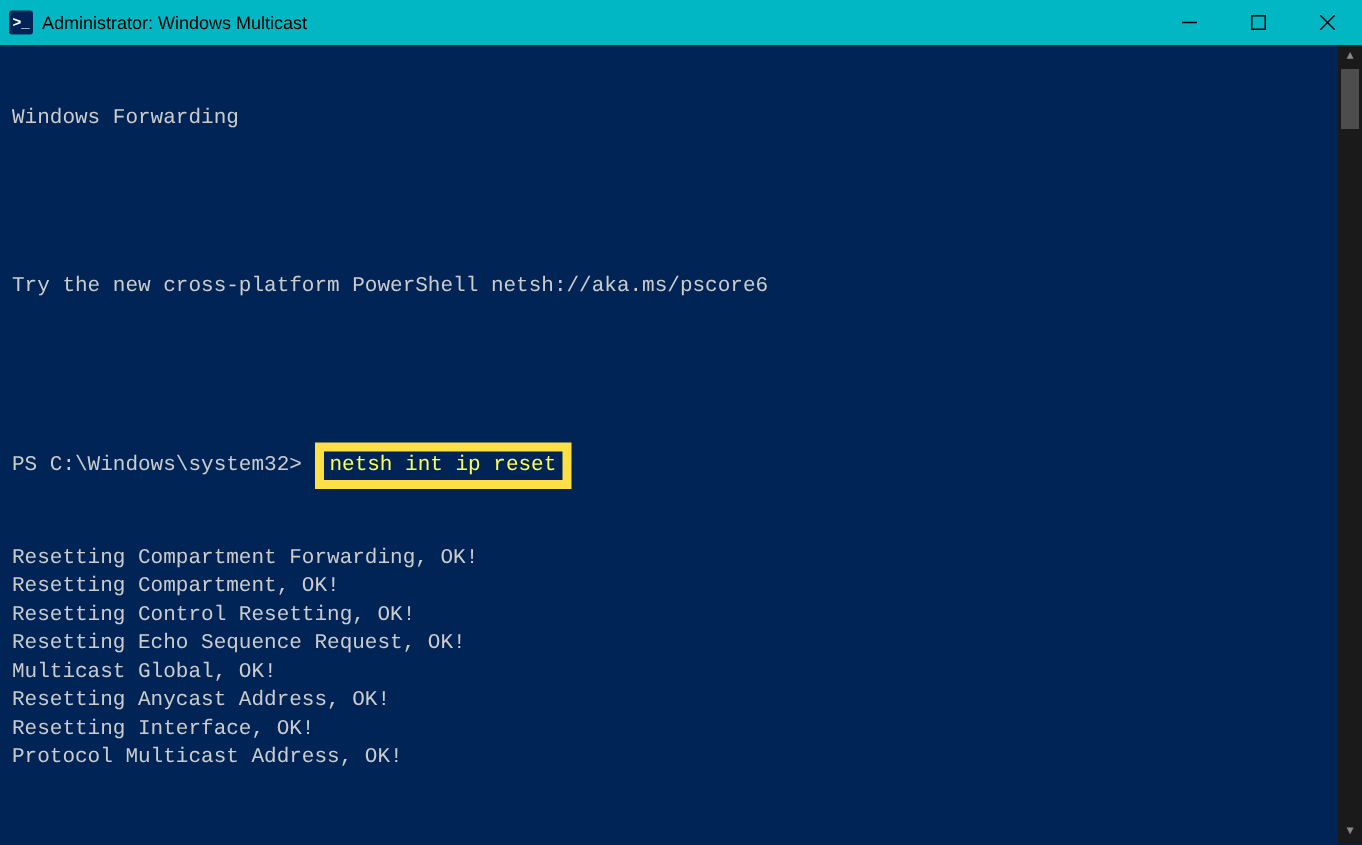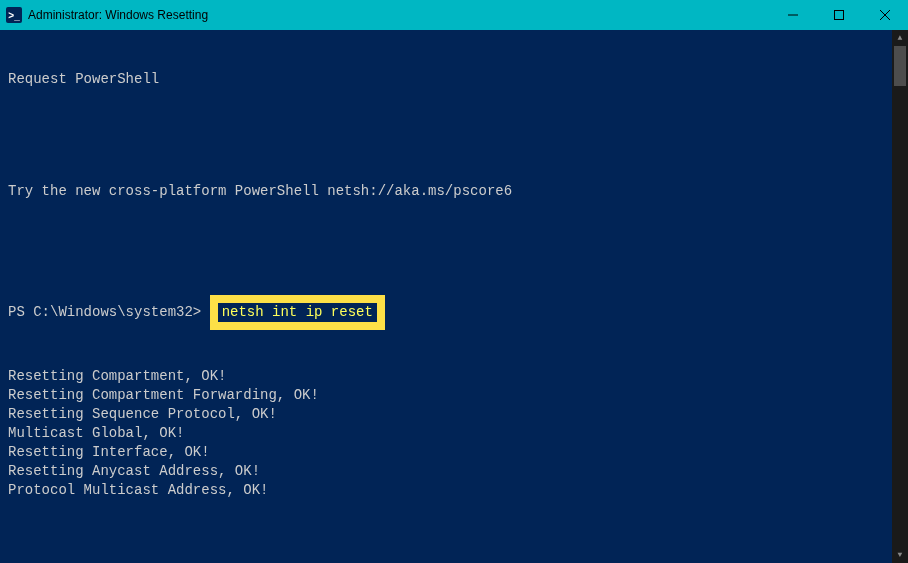--- a/index.html
+++ b/index.html
@@ -84,35 +84,35 @@
       height: 16px;
       display: flex;
       align-items: center;
       justify-content: center;
       color: #888;
       font-size: 8px;
     }
     .scrollbar-arrow.top { top: 0; }
     .scrollbar-arrow.bot { bottom: 0; }
     .cmd-box {
-      border: 8px solid #fde047;
+      border: 6px solid #fde047;
       padding: 0 4px;
       display: inline-block;
     }
     .cmd-text { color: #ffff5a; }
     .prompt-line { display: block; }
     .blank { height: 18px; }
   </style>
 </head>
 <body>
 
 <div class="titlebar">
   <div class="titlebar-left">
     <div class="ps-icon">&gt;_</div>
-    <span>Administrator: Windows Resetting</span>
+    <span>Administrator: Windows Multicast</span>
   </div>
   <div class="titlebar-buttons">
     <div class="titlebar-btn">
       <svg viewBox="0 0 10 10">
           <line x1="0" y1="5" x2="10" y2="5" stroke="currentColor" stroke-width="1"></line>
         </svg>
     </div>
     <div class="titlebar-btn">
       <svg viewBox="0 0 10 10">
           <rect x="0.5" y="0.5" width="9" height="9" fill="none" stroke="currentColor" stroke-width="1"></rect>
@@ -121,25 +121,25 @@
     <div class="titlebar-btn">
       <svg viewBox="0 0 10 10">
           <line x1="0" y1="0" x2="10" y2="10" stroke="currentColor" stroke-width="1"></line>
           <line x1="10" y1="0" x2="0" y2="10" stroke="currentColor" stroke-width="1"></line>
         </svg>
     </div>
   </div>
 </div>
 
 <div class="terminal">
-  <div>Request PowerShell</div>
+  <div>Windows Forwarding</div>
   <div class="blank"></div>
   <div>Try the new cross-platform PowerShell netsh://aka.ms/pscore6</div>
   <div class="blank"></div>
   <div class="prompt-line"><span>PS C:\Windows\system32&gt; </span><span class="cmd-box"><span class="cmd-text">netsh int ip reset</span></span></div>
-  <div id="output"><div>Resetting Compartment, OK!</div><div>Resetting Compartment Forwarding, OK!</div><div>Resetting Sequence Protocol, OK!</div><div>Multicast Global, OK!</div><div>Resetting Interface, OK!</div><div>Resetting Anycast Address, OK!</div><div>Protocol Multicast Address, OK!</div></div>
+  <div id="output"><div>Resetting Compartment Forwarding, OK!</div><div>Resetting Compartment, OK!</div><div>Resetting Control Resetting, OK!</div><div>Resetting Echo Sequence Request, OK!</div><div>Multicast Global, OK!</div><div>Resetting Anycast Address, OK!</div><div>Resetting Interface, OK!</div><div>Protocol Multicast Address, OK!</div></div>
 
   <div class="scrollbar">
     <div class="scrollbar-arrow top">▲</div>
     <div class="scrollbar-thumb"></div>
     <div class="scrollbar-arrow bot">▼</div>
   </div>
 </div>
 
 </body></html>

